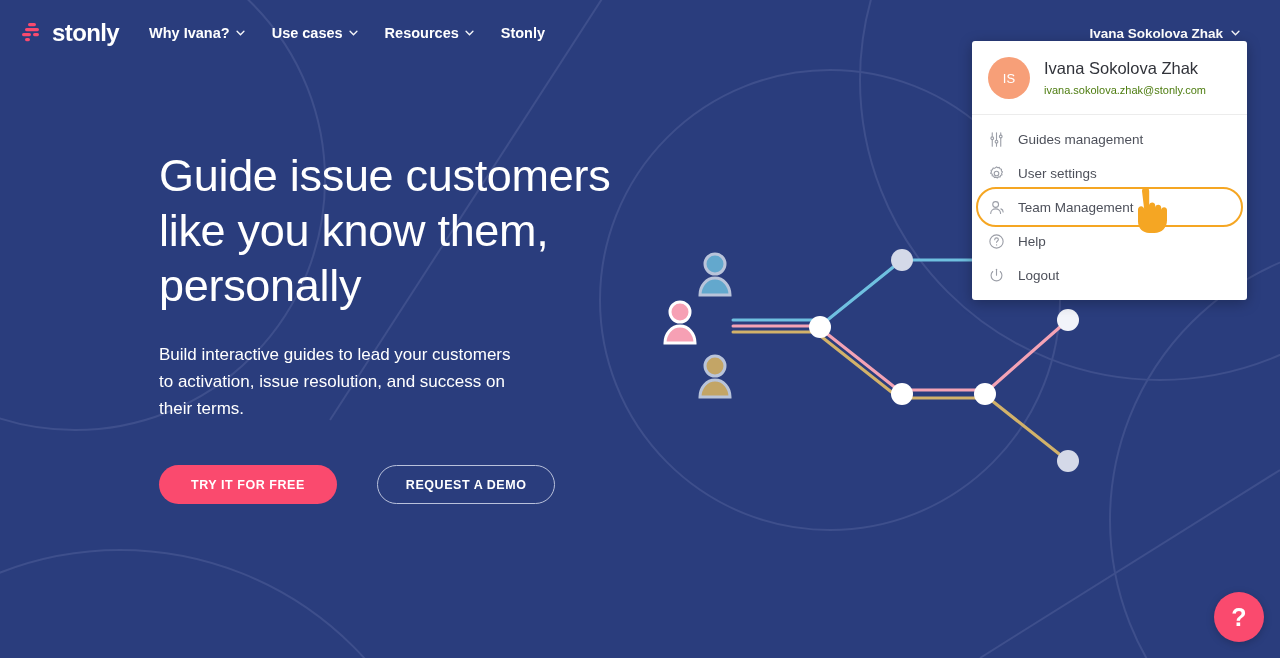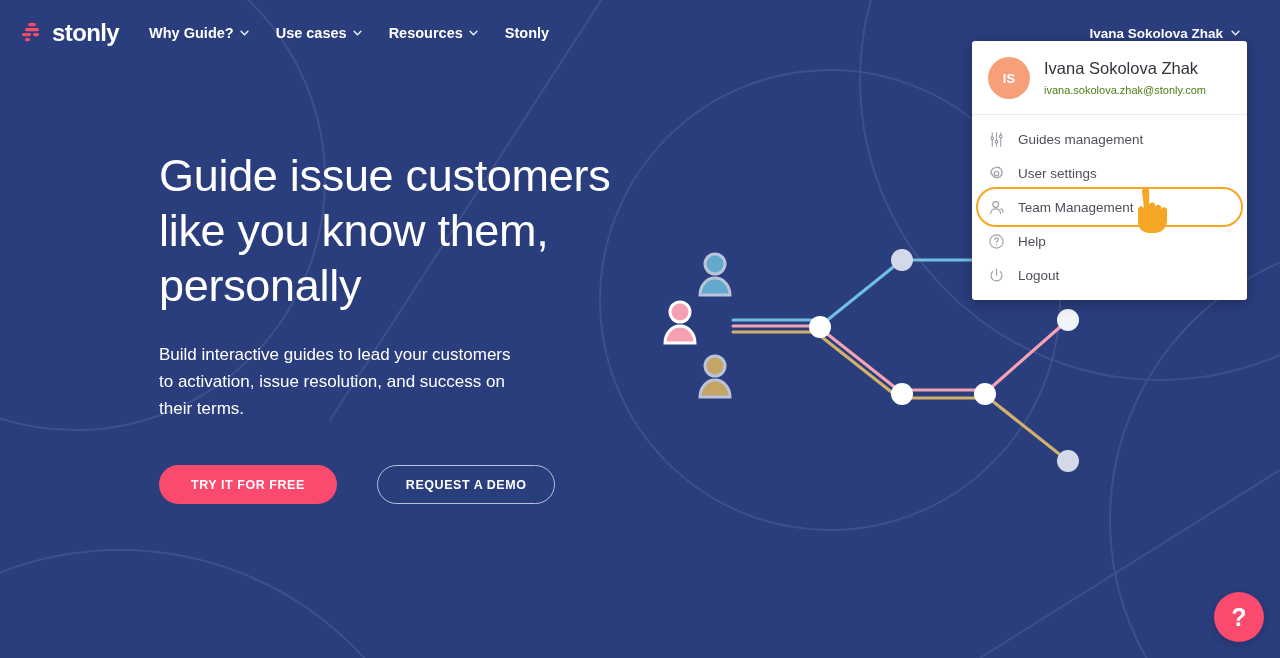--- a/index.html
+++ b/index.html
@@ -86,21 +86,21 @@
     padding-bottom: 8px;
   }
   .dd-header {
     display: flex; align-items: center; gap: 14px;
     padding: 16px 16px 15px 16px;
     border-bottom: 1px solid #ececec;
   }
   .avatar {
     width: 42px; height: 42px; border-radius: 50%;
     background: #f79f78;
-    color: #ffffff; font-size: 13px; font-weight: bold;
+    color: #ffffff; font-size: 13px; font-weight: normal;
     display: flex; align-items: center; justify-content: center;
     flex: 0 0 auto;
   }
   .dd-name { color: #31333a; font-size: 16.5px; line-height: 21px; }
   .dd-mail { color: #4d7c0f; font-size: 11px; line-height: 18px; margin-top: 2px; }
   .dd-list { padding-top: 7px; }
   .dd-item {
     position: relative;
     display: flex; align-items: center; gap: 13px;
     height: 34px; padding: 0 16px;
@@ -151,21 +151,21 @@
         <rect x="3" y="6" width="14" height="3.2" rx="1.6" fill="#fa4a6e"></rect>
         <rect x="0" y="11" width="9" height="3.2" rx="1.6" fill="#fa4a6e"></rect>
         <rect x="11" y="11" width="6" height="3.2" rx="1.6" fill="#fa4a6e"></rect>
         <rect x="3" y="16" width="5" height="3.2" rx="1.6" fill="#fa4a6e"></rect>
       </svg>
       <span class="logo-text">stonly</span>
     </div>
 
     <div class="nav-links">
       <div class="nav-item">
-        <span>Why Guide?</span>
+        <span>Why Ivana?</span>
         <svg class="chev" viewBox="0 0 10 7">
             <path d="M1 1.5L5 5.5L9 1.5" stroke="#ffffff" stroke-width="1.6" fill="none" stroke-linecap="round"></path>
           </svg>
       </div>
       <div class="nav-item">
         <span>Use cases</span>
         <svg class="chev" viewBox="0 0 10 7">
             <path d="M1 1.5L5 5.5L9 1.5" stroke="#ffffff" stroke-width="1.6" fill="none" stroke-linecap="round"></path>
           </svg>
       </div>

